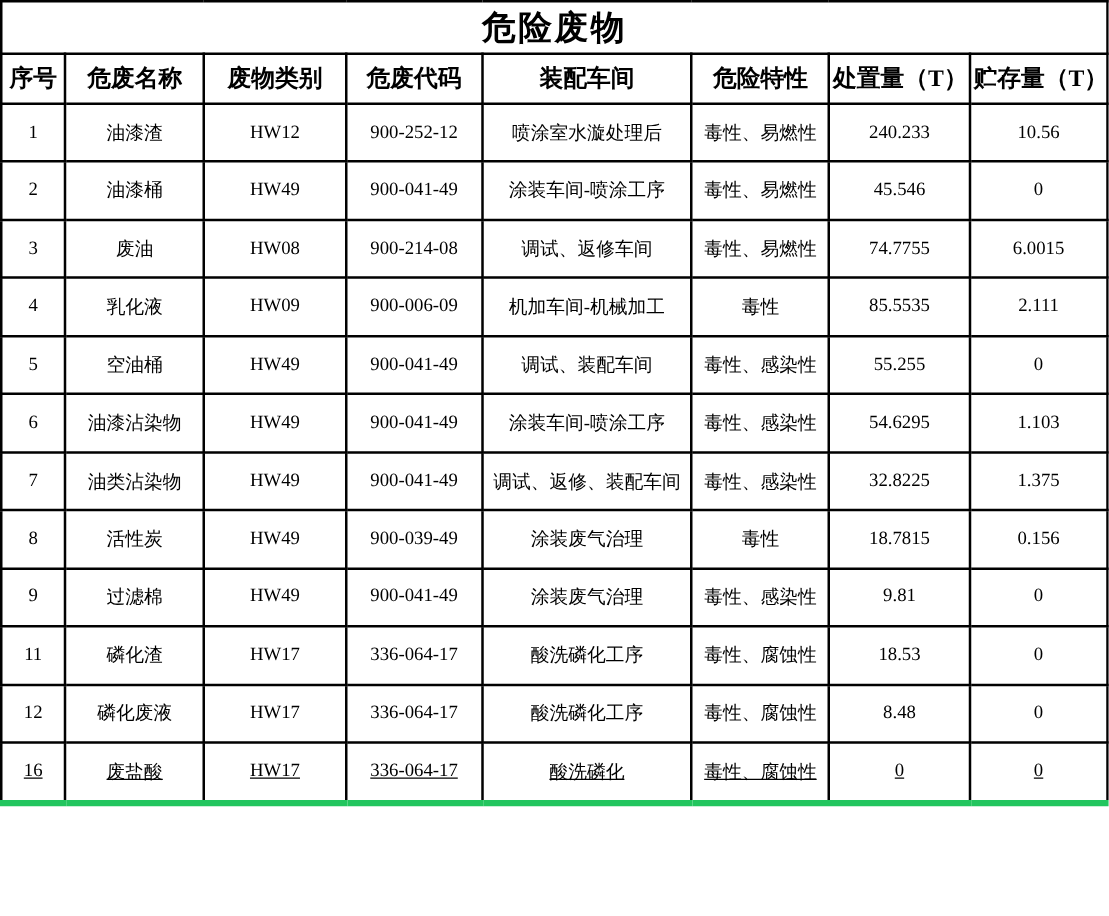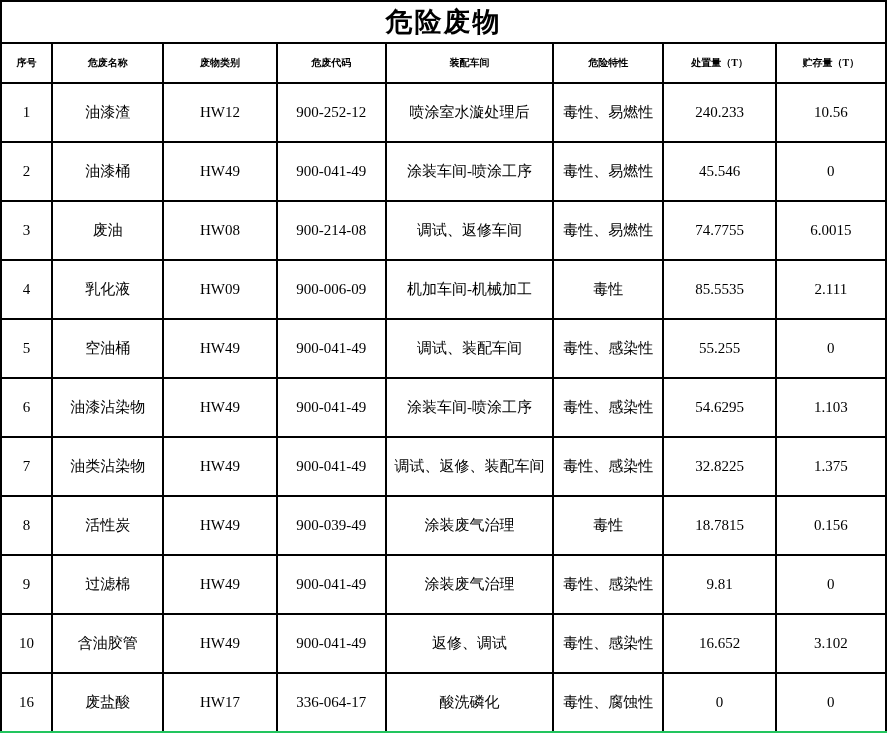--- a/index.html
+++ b/index.html
@@ -9,53 +9,54 @@
   }
   body {
     width: 887px;
     height: 733px;
     overflow: hidden;
   }
   table.waste-table {
     border-collapse: collapse;
     table-layout: fixed;
     width: 887px;
-    height: 733px;
+    height: 645px;
     background: #ffffff;
     color: #000000;
     font-family: "Liberation Serif", "DejaVu Serif", serif;
   }
   table.waste-table th,
   table.waste-table td {
     border: 2px solid #000000;
     text-align: center;
     vertical-align: middle;
     padding: 0 2px;
     overflow: hidden;
     white-space: nowrap;
   }
   .title-cell {
     font-size: 27px;
     font-weight: bold;
     height: 40px;
     letter-spacing: 2px;
   }
   .col-header {
-    font-size: 10px;
+    font-size: 19px;
     font-weight: bold;
     height: 38px;
   }
   tbody td {
     font-size: 15px;
     font-weight: normal;
     height: 36px;
   }
   
   tbody tr:last-child td {
-    border-bottom: 2px solid #22c55e;
+    border-bottom: 5px solid #22c55e;
+    text-decoration: underline;
   }
 </style>
 </head>
 <body>
 
 <table class="waste-table">
   <colgroup>
     <col style="width:51px">
     <col style="width:111px">
     <col style="width:113px">
@@ -165,28 +166,38 @@
         <td>9</td>
         <td>过滤棉</td>
         <td>HW49</td>
         <td>900-041-49</td>
         <td>涂装废气治理</td>
         <td>毒性、感染性</td>
         <td>9.81</td>
         <td>0</td>
       </tr>
       <tr>
-        <td>10</td>
-        <td>含油胶管</td>
-        <td>HW49</td>
-        <td>900-041-49</td>
-        <td>返修、调试</td>
-        <td>毒性、感染性</td>
-        <td>16.652</td>
-        <td>3.102</td>
+        <td>11</td>
+        <td>磷化渣</td>
+        <td>HW17</td>
+        <td>336-064-17</td>
+        <td>酸洗磷化工序</td>
+        <td>毒性、腐蚀性</td>
+        <td>18.53</td>
+        <td>0</td>
+      </tr>
+      <tr>
+        <td>12</td>
+        <td>磷化废液</td>
+        <td>HW17</td>
+        <td>336-064-17</td>
+        <td>酸洗磷化工序</td>
+        <td>毒性、腐蚀性</td>
+        <td>8.48</td>
+        <td>0</td>
       </tr>
       <tr>
         <td>16</td>
         <td>废盐酸</td>
         <td>HW17</td>
         <td>336-064-17</td>
         <td>酸洗磷化</td>
         <td>毒性、腐蚀性</td>
         <td>0</td>
         <td>0</td>

